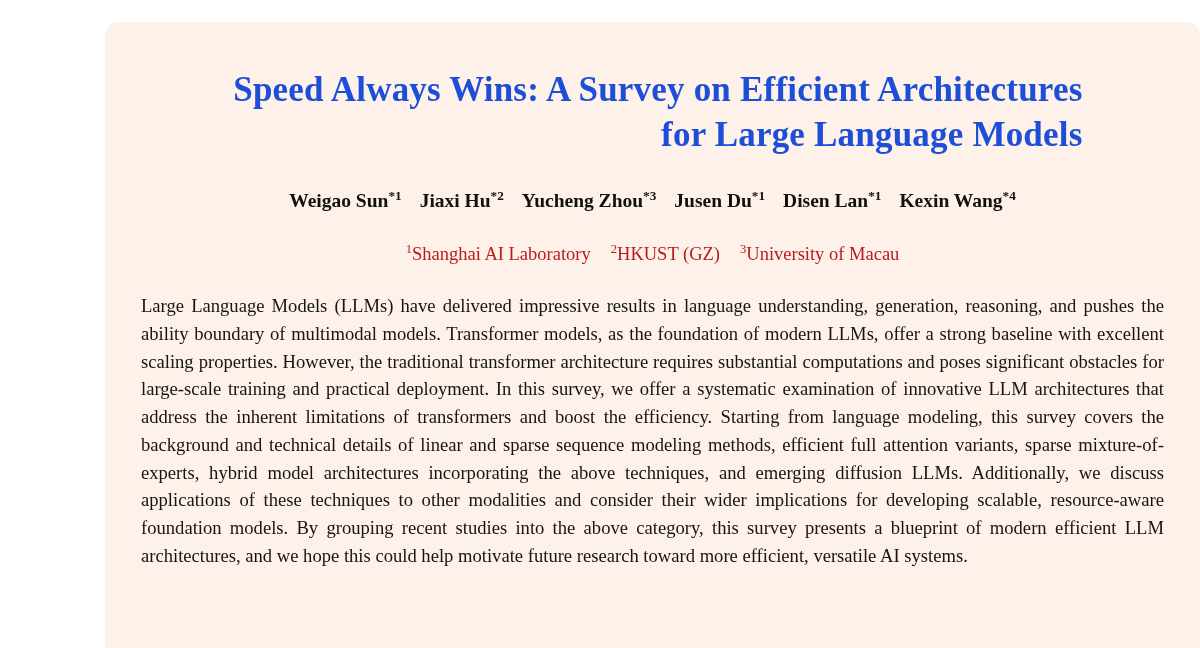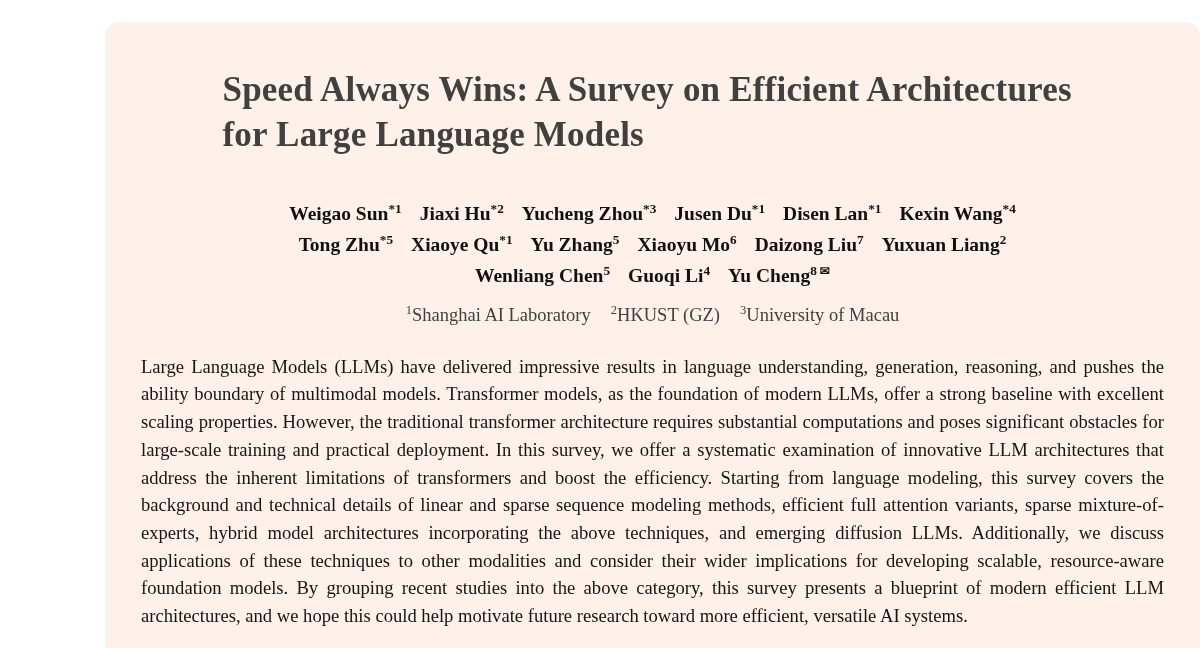--- a/index.html
+++ b/index.html
@@ -42,52 +42,52 @@
     width: 1095px;
     height: 640px;
     background: #fdf1e9;
     border-top-left-radius: 14px;
     border-top-right-radius: 14px;
     box-sizing: border-box;
     padding: 34px 0 0 0;
     overflow: hidden;
   }
   .title {
-    color: #404040;
+    color: #1d4ed8;
     font-weight: bold;
     font-size: 35px;
     line-height: 1.28;
-    text-align: left;
+    text-align: right;
     margin: 12px auto 8px auto;
     width: 860px;
     letter-spacing: 0.2px;
   }
   .authors {
-    margin-top: 41px;
+    margin-top: 28px;
     text-align: center;
     font-weight: bold;
     font-size: 19.5px;
     line-height: 1.55;
     color: #111;
   }
   .authors .au {
     white-space: nowrap;
     margin: 0 9px;
   }
   sup {
     font-size: 0.68em;
     vertical-align: super;
     font-weight: bold;
   }
   .affils {
-    margin-top: 10px;
+    margin-top: 24px;
     text-align: center;
     font-size: 18.5px;
     line-height: 1.45;
-    color: #404040;
+    color: #b91c1c;
   }
   .affils .af {
     white-space: nowrap;
     margin: 0 10px;
   }
   .affils sup {
     font-weight: normal;
   }
   .abstract {
     margin: 24px 36px 0 36px;
@@ -110,22 +110,20 @@
 <div class="page">
 
   <div class="arxiv-stamp">cs.CL]  13 Aug 2025</div>
 
   <div class="paper-card">
 
     <div class="title">Speed Always Wins: A Survey on Efficient Architectures for Large Language Models</div>
 
     <div class="authors">
         <div><span class="au">Weigao Sun<sup>*1</sup></span><span class="au">Jiaxi Hu<sup>*2</sup></span><span class="au">Yucheng Zhou<sup>*3</sup></span><span class="au">Jusen Du<sup>*1</sup></span><span class="au">Disen Lan<sup>*1</sup></span><span class="au">Kexin Wang<sup>*4</sup></span></div>
-        <div><span class="au">Tong Zhu<sup>*5</sup></span><span class="au">Xiaoye Qu<sup>*1</sup></span><span class="au">Yu Zhang<sup>5</sup></span><span class="au">Xiaoyu Mo<sup>6</sup></span><span class="au">Daizong Liu<sup>7</sup></span><span class="au">Yuxuan Liang<sup>2</sup></span></div>
-        <div><span class="au">Wenliang Chen<sup>5</sup></span><span class="au">Guoqi Li<sup>4</sup></span><span class="au">Yu Cheng<sup>8</sup><span class="envelope"> ✉</span></span></div>
       </div>
 
     <div class="affils">
         <div><span class="af"><sup>1</sup>Shanghai AI Laboratory</span><span class="af"><sup>2</sup>HKUST (GZ)</span><span class="af"><sup>3</sup>University of Macau</span></div>
       </div>
 
     <div class="abstract">Large Language Models (LLMs) have delivered impressive results in language understanding, generation, reasoning, and pushes the ability boundary of multimodal models. Transformer models, as the foundation of modern LLMs, offer a strong baseline with excellent scaling properties. However, the traditional transformer architecture requires substantial computations and poses significant obstacles for large-scale training and practical deployment. In this survey, we offer a systematic examination of innovative LLM architectures that address the inherent limitations of transformers and boost the efficiency. Starting from language modeling, this survey covers the background and technical details of linear and sparse sequence modeling methods, efficient full attention variants, sparse mixture-of-experts, hybrid model architectures incorporating the above techniques, and emerging diffusion LLMs. Additionally, we discuss applications of these techniques to other modalities and consider their wider implications for developing scalable, resource-aware foundation models. By grouping recent studies into the above category, this survey presents a blueprint of modern efficient LLM architectures, and we hope this could help motivate future research toward more efficient, versatile AI systems.</div>
 
   </div>
 </div>

